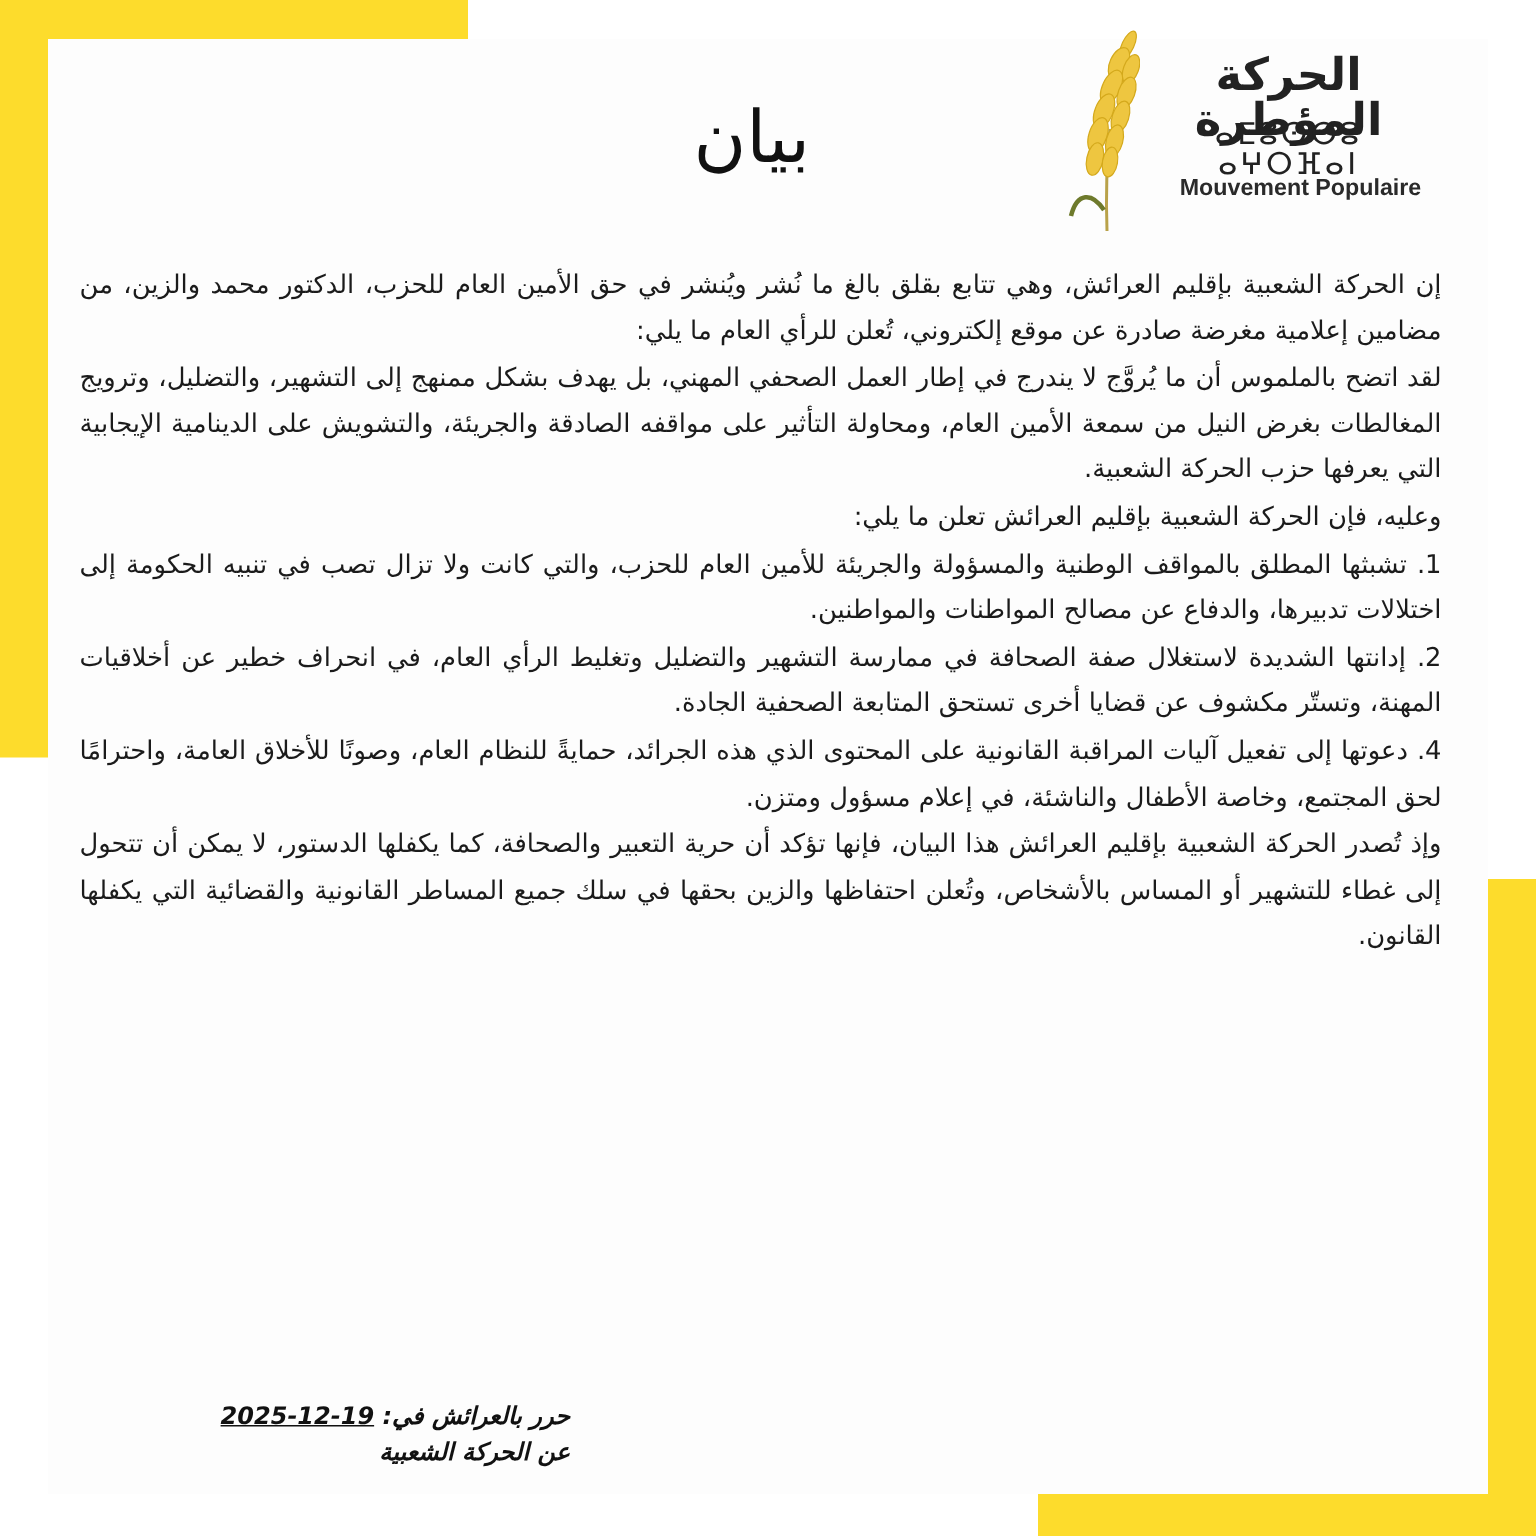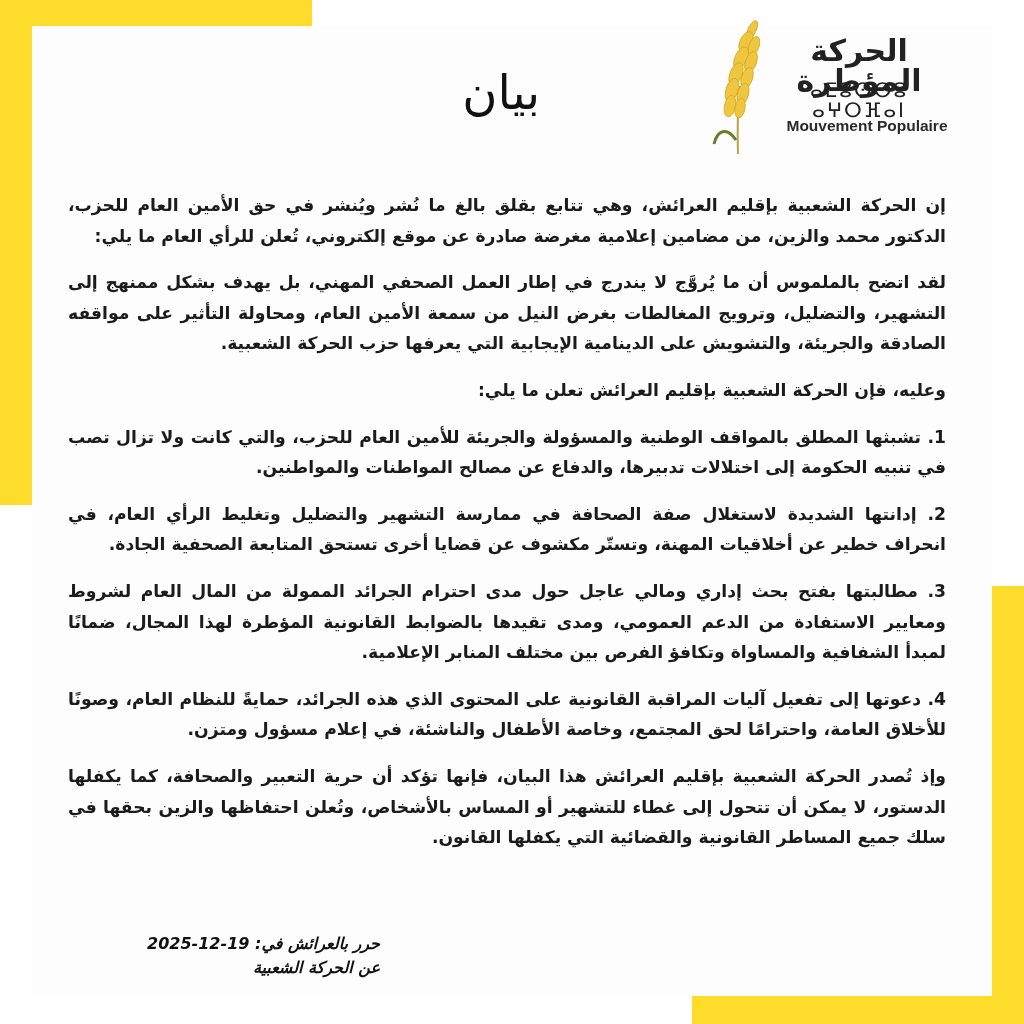--- a/index.html
+++ b/index.html
@@ -39,29 +39,29 @@
     position:absolute; left:66px; top:104px; width:190px; text-align:center;
     font-family:Liberation Sans, sans-serif; font-weight:bold; font-size:15.5px;
     color:#2a2a2a; line-height:1;
   }
   .body {
     position:absolute; left:52px; top:174px; width:910px;
     direction:rtl; text-align:justify;
     font-family:"DejaVu Sans", sans-serif; font-size:17.2px; line-height:30.6px;
     color:#1b1b1b;
   }
-  .body p { margin:16px;font-weight:bold; }
+  .body p { margin:1px; }
   .sign {
     position:absolute; left:118px; top:932px; width:262px;
     direction:rtl; text-align:right;
     font-family:"DejaVu Sans", sans-serif; font-weight:bold; font-style:italic;
     font-size:16px; line-height:24px; color:#111;
   }
   .sign span { display:block; }
-  .sign .date { unicode-bidi:embed; }
+  .sign .date { unicode-bidi:embed;text-decoration:underline; }
 </style>
 </head>
 <body>
 
 <div class="bar bar-top"></div>
 <div class="bar bar-left"></div>
 <div class="bar bar-right"></div>
 <div class="bar bar-bottom"></div>
 
 <div class="sheet"></div>
@@ -90,21 +90,20 @@
   <div class="logo-tif">ⴰⵎⵓⵙⵙⵓ ⴰⵖⵔⴼⴰⵏ</div>
   <div class="logo-fr">Mouvement Populaire</div>
 </div>
 
 <div class="body">
   <p>إن الحركة الشعبية بإقليم العرائش، وهي تتابع بقلق بالغ ما نُشر ويُنشر في حق الأمين العام للحزب، الدكتور محمد والزين، من مضامين إعلامية مغرضة صادرة عن موقع إلكتروني، تُعلن للرأي العام ما يلي:</p>
   <p>لقد اتضح بالملموس أن ما يُروَّج لا يندرج في إطار العمل الصحفي المهني، بل يهدف بشكل ممنهج إلى التشهير، والتضليل، وترويج المغالطات بغرض النيل من سمعة الأمين العام، ومحاولة التأثير على مواقفه الصادقة والجريئة، والتشويش على الدينامية الإيجابية التي يعرفها حزب الحركة الشعبية.</p>
   <p>وعليه، فإن الحركة الشعبية بإقليم العرائش تعلن ما يلي:</p>
   <p>1. تشبثها المطلق بالمواقف الوطنية والمسؤولة والجريئة للأمين العام للحزب، والتي كانت ولا تزال تصب في تنبيه الحكومة إلى اختلالات تدبيرها، والدفاع عن مصالح المواطنات والمواطنين.</p>
   <p>2. إدانتها الشديدة لاستغلال صفة الصحافة في ممارسة التشهير والتضليل وتغليط الرأي العام، في انحراف خطير عن أخلاقيات المهنة، وتستّر مكشوف عن قضايا أخرى تستحق المتابعة الصحفية الجادة.</p>
-  <p>3. مطالبتها بفتح بحث إداري ومالي عاجل حول مدى احترام الجرائد الممولة من المال العام لشروط ومعايير الاستفادة من الدعم العمومي، ومدى تقيدها بالضوابط القانونية المؤطرة لهذا المجال، ضمانًا لمبدأ الشفافية والمساواة وتكافؤ الفرص بين مختلف المنابر الإعلامية.</p>
   <p>4. دعوتها إلى تفعيل آليات المراقبة القانونية على المحتوى الذي هذه الجرائد، حمايةً للنظام العام، وصونًا للأخلاق العامة، واحترامًا لحق المجتمع، وخاصة الأطفال والناشئة، في إعلام مسؤول ومتزن.</p>
   <p>وإذ تُصدر الحركة الشعبية بإقليم العرائش هذا البيان، فإنها تؤكد أن حرية التعبير والصحافة، كما يكفلها الدستور، لا يمكن أن تتحول إلى غطاء للتشهير أو المساس بالأشخاص، وتُعلن احتفاظها والزين بحقها في سلك جميع المساطر القانونية والقضائية التي يكفلها القانون.</p>
 </div>
 
 <div class="sign">
   <span><span style="display:inline">حرر بالعرائش في:</span> <span class="date" style="display:inline;direction:ltr">2025-12-19</span></span>
   <span>عن الحركة الشعبية</span>
 </div>
 
 </body></html>

